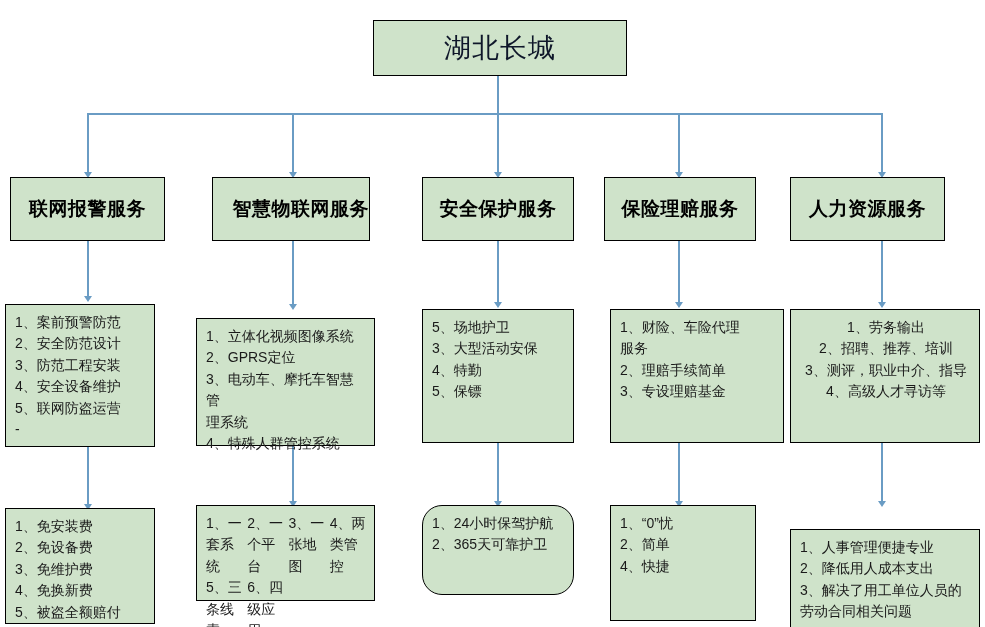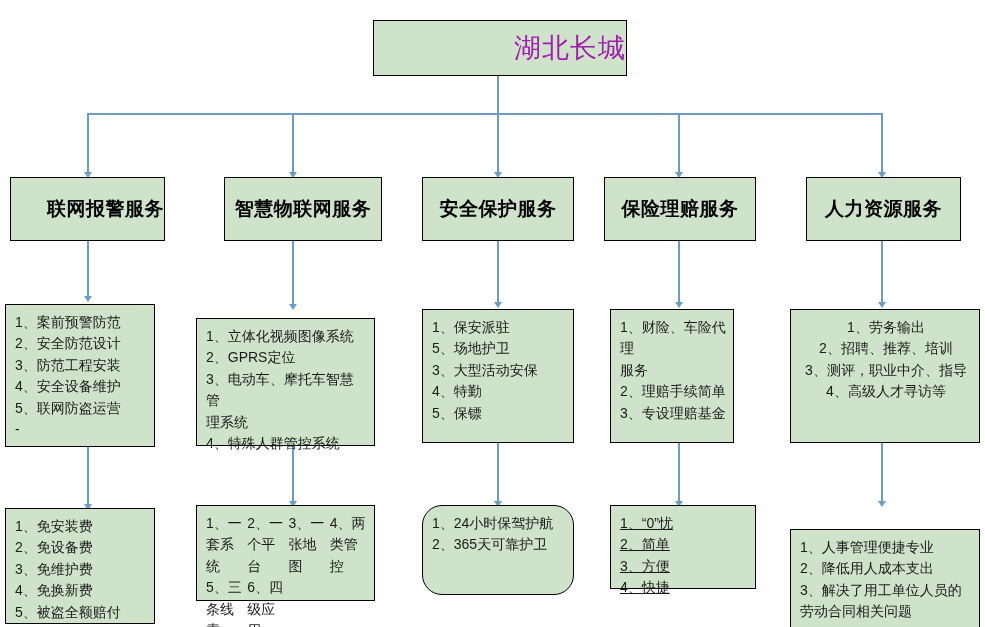--- a/index.html
+++ b/index.html
@@ -19,23 +19,23 @@
   .box {
     position: absolute;
     box-sizing: border-box;
     background: #cfe3ca;
     border: 1.5px solid #000000;
     z-index: 3;
   }
   .title-box {
     display: flex;
     align-items: center;
-    justify-content: flex-end;
+    justify-content: center;
     font-size: 27px;
-    color: #a21caf;
+    color: #0f172a;
     letter-spacing: 1px;
   }
   .cat-box {
     display: flex;
     align-items: center;
     justify-content: center;
     font-size: 19px;
     font-weight: bold;
     color: #000000;
     letter-spacing: 0.5px;
@@ -130,37 +130,37 @@
   <div class="vline" style="left:678px; top:443px; height:61px;"></div>
   <div class="arrow" style="left:675px; top:501px;"></div>
 
   <div class="vline" style="left:881px; top:443px; height:61px;"></div>
   <div class="arrow" style="left:878px; top:501px;"></div>
 
   <div class="box title-box" style="left:373px; top:20px; width:254px; height:56px;">
     <span>湖北长城</span>
   </div>
 
-  <div class="box cat-box" style="left:10px; top:177px; width:155px; height:64px;justify-content:flex-end;">
+  <div class="box cat-box" style="left:10px; top:177px; width:155px; height:64px;">
     <span>联网报警服务</span>
   </div>
 
-  <div class="box cat-box" style="left:224px; top:177px; width:158px; height:64px;">
+  <div class="box cat-box" style="left:212px; top:177px; width:158px; height:64px;justify-content:flex-end;">
     <span>智慧物联网服务</span>
   </div>
 
   <div class="box cat-box" style="left:422px; top:177px; width:152px; height:64px;">
     <span>安全保护服务</span>
   </div>
 
   <div class="box cat-box" style="left:604px; top:177px; width:152px; height:64px;">
     <span>保险理赔服务</span>
   </div>
 
-  <div class="box cat-box" style="left:790px; top:177px; width:155px; height:64px;margin-left:16px;">
+  <div class="box cat-box" style="left:790px; top:177px; width:155px; height:64px;">
     <span>人力资源服务</span>
   </div>
 
   <div class="box list-box" style="left:5px; top:304px; width:150px; height:143px;">
     <div class="ln">1、案前预警防范</div>
     <div class="ln">2、安全防范设计</div>
     <div class="ln">3、防范工程安装</div>
     <div class="ln">4、安全设备维护</div>
     <div class="ln">5、联网防盗运营</div>
     <div class="ln">-</div>
@@ -168,28 +168,27 @@
 
   <div class="box list-box" style="left:196px; top:318px; width:179px; height:128px;">
     <div class="ln">1、立体化视频图像系统</div>
     <div class="ln">2、GPRS定位</div>
     <div class="ln">3、电动车、摩托车智慧管</div>
     <div class="ln">理系统</div>
     <div class="ln">4、特殊人群管控系统</div>
   </div>
 
   <div class="box list-box" style="left:422px; top:309px; width:152px; height:134px;">
-    <div class="ln">1、保安派驻</div>
     <div class="ln">5、场地护卫</div>
     <div class="ln">3、大型活动安保</div>
     <div class="ln">4、特勤</div>
     <div class="ln">5、保镖</div>
   </div>
 
-  <div class="box list-box" style="left:610px; top:309px; width:124px; height:134px;">
+  <div class="box list-box" style="left:610px; top:309px; width:174px; height:134px;">
     <div class="ln">1、财险、车险代理</div>
     <div class="ln">服务</div>
     <div class="ln">2、理赔手续简单</div>
     <div class="ln">3、专设理赔基金</div>
   </div>
 
   <div class="box list-box" style="left:790px; top:309px; width:190px; height:134px;text-align:center;">
     <div class="ln">1、劳务输出</div>
     <div class="ln">2、招聘、推荐、培训</div>
     <div class="ln">3、测评，职业中介、指导</div>
@@ -211,24 +210,23 @@
     <div class="ln">4、两类管控</div>
     <div class="ln">5、三条线索</div>
     <div class="ln">6、四级应用</div>
   </div>
 
   <div class="box list-box" style="left:422px; top:505px; width:152px; height:90px;border-radius:20px;">
     <div class="ln">1、24小时保驾护航</div>
     <div class="ln">2、365天可靠护卫</div>
   </div>
 
-  <div class="box list-box" style="left:610px; top:505px; width:146px; height:84px;text-decoration:underline;">
+  <div class="box list-box" style="left:610px; top:505px; width:146px; height:116px;">
     <div class="ln">1、“0”忧</div>
     <div class="ln">2、简单</div>
-    <div class="ln">3、方便</div>
     <div class="ln">4、快捷</div>
   </div>
 
   <div class="box list-box" style="left:790px; top:505px; width:190px; height:116px;margin-top:24px;">
     <div class="ln">1、人事管理便捷专业</div>
     <div class="ln">2、降低用人成本支出</div>
     <div class="ln">3、解决了用工单位人员的</div>
     <div class="ln">劳动合同相关问题</div>
   </div>
 

